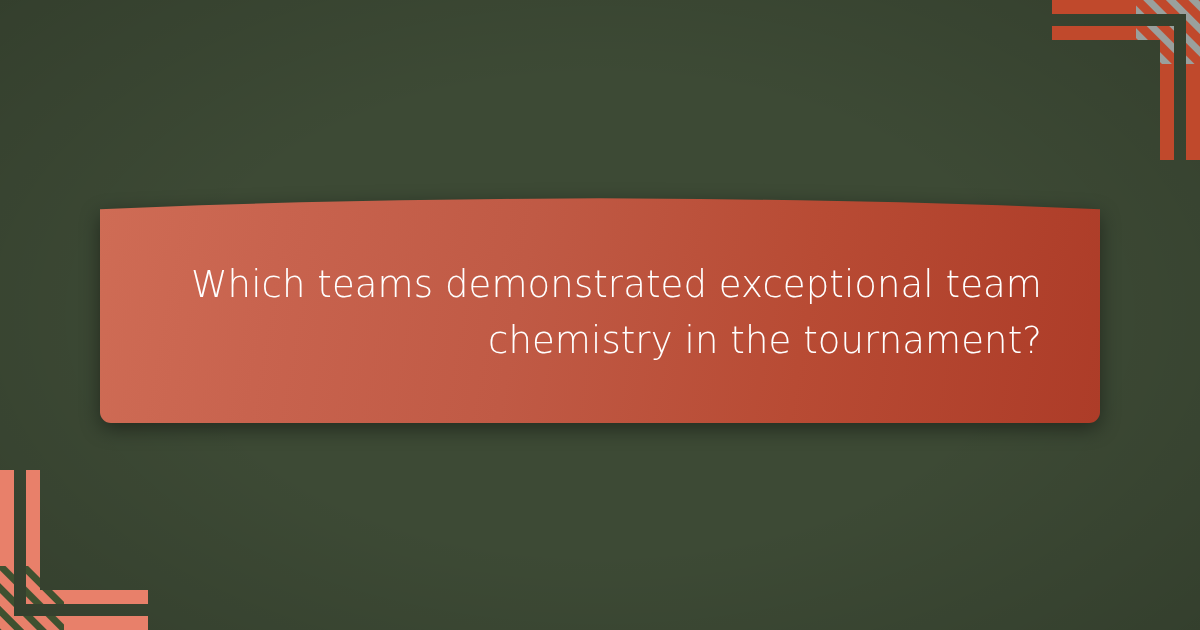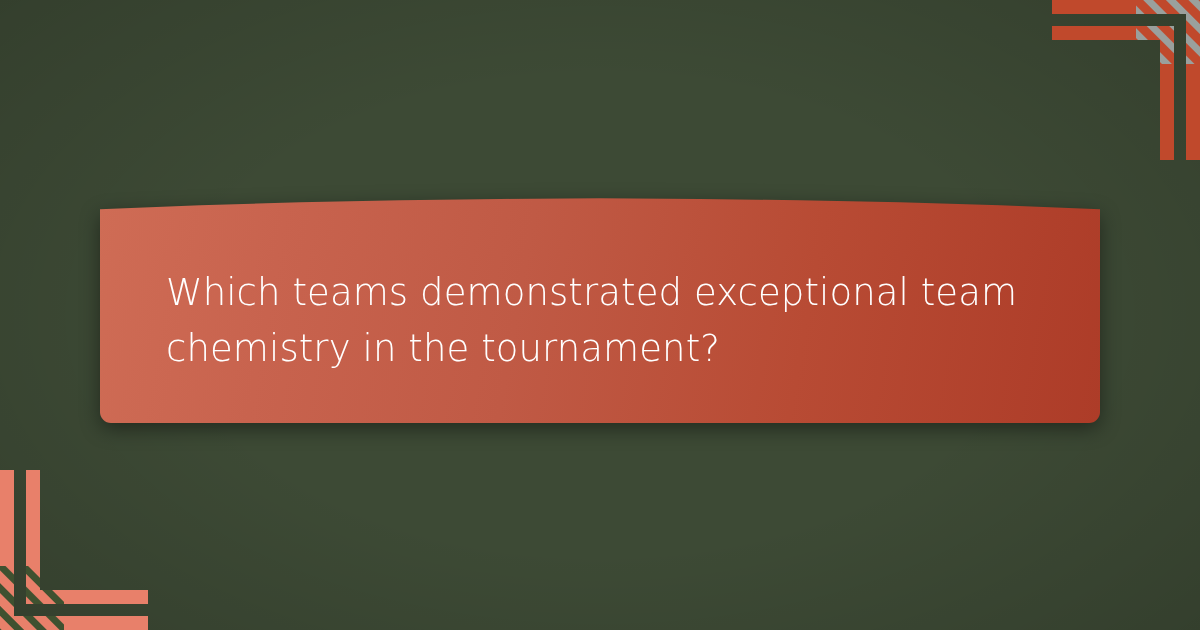--- a/index.html
+++ b/index.html
@@ -219,23 +219,23 @@
       100% 5.0%,
       100% 100%, 0% 100%);
   }
 
   .banner-text {
     position: absolute;
     left: 58px;
     right: 58px;
     top: 50%;
     transform: translateY(-50%);
-    margin: 8px;
+    margin: 0;
     padding-top: 6px;
-    text-align: left;
+    text-align: right;
     color: #ffffff;
     font-size: 37px;
     font-weight: 300;
     line-height: 1.54;
     letter-spacing: 0.1px;
     white-space: pre-line;
   }
 </style>
 </head>
 <body>

